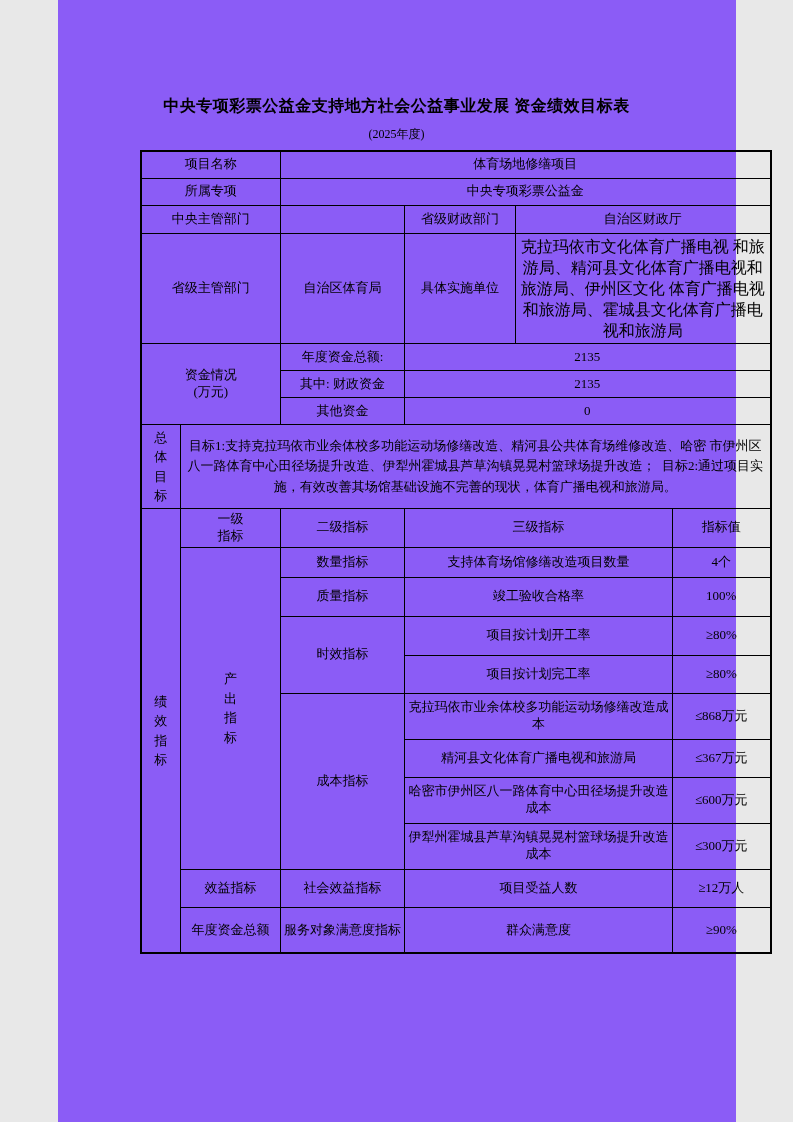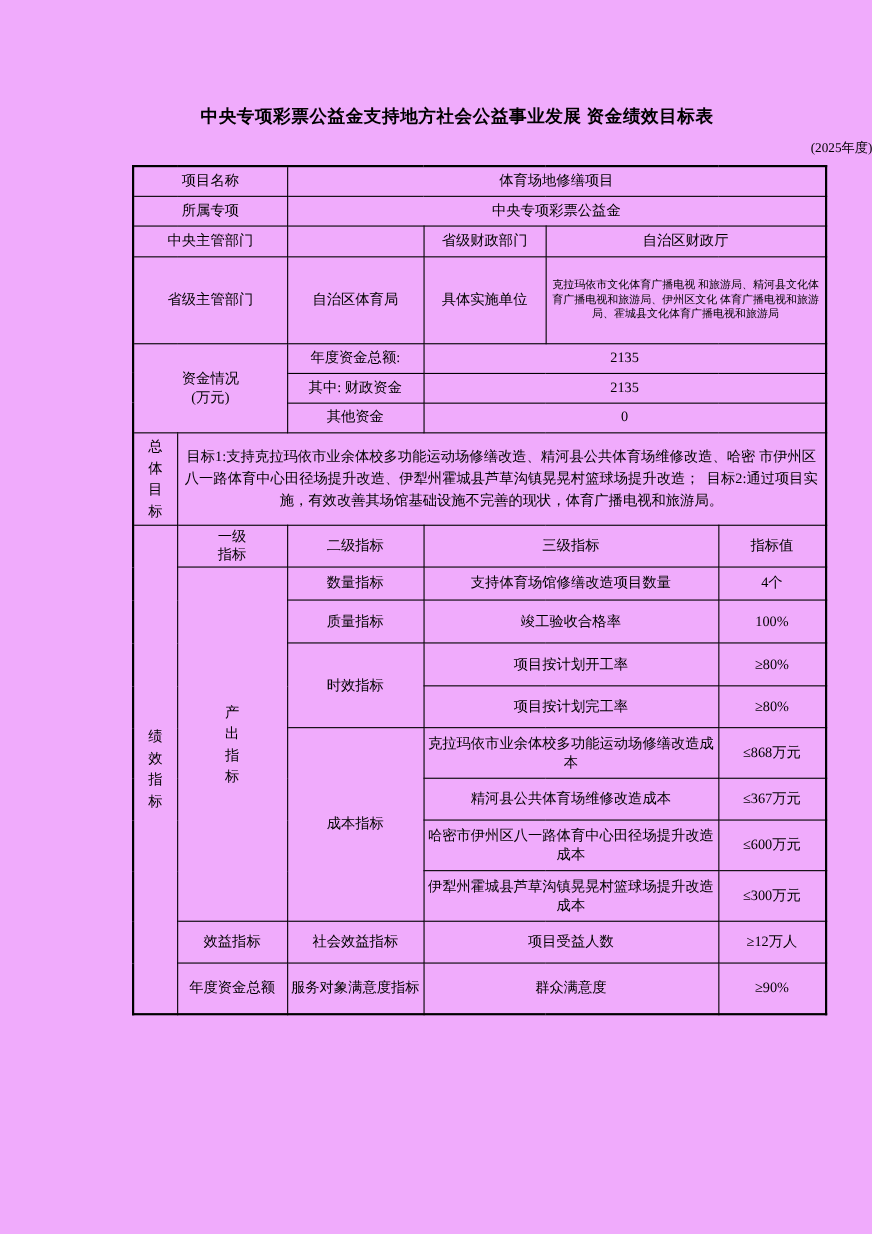--- a/index.html
+++ b/index.html
@@ -1,45 +1,44 @@
 <!DOCTYPE html>
 <html><head>
 <meta charset="utf-8">
 <style>
   html,body { margin:0; padding:0; background:#e8e8e8; }
   .page {
-    width:793px; height:1122px; margin:0 auto; background:#f0abfc;
+    width:678px; height:1122px; margin:0 auto; background:#8b5cf6;
     position:relative; box-sizing:border-box;
     font-family:"Liberation Serif","DejaVu Serif",serif;
     color:#000;
-    padding-left:38px;
   }
   .doc-title {
     padding-top:96px; text-align:center;
     font-size:16px; font-weight:bold; letter-spacing:0.5px;
   }
   .doc-subtitle {
-    margin-top:9px; text-align:right; font-size:12px;
+    margin-top:9px; text-align:center; font-size:12px;
   }
   table.main {
     border-collapse:collapse; table-layout:fixed;
     width:630px; margin:7px 0 3px 82px;
     border:2px solid #000;
     font-size:13px; line-height:1.3;
   }
   table.main td {
     border:1px solid #000; padding:2px 3px;
     vertical-align:middle; text-align:center;
     overflow:hidden; word-break:break-all;
   }
   td.left { text-align:left; }
   td.pre  { white-space:pre-line; }
   td.prewrap { white-space:pre-wrap; }
   td.goal { line-height:1.55; padding:4px 6px 4px 4px; }
-  td.small { font-size:10px; line-height:1.32; padding:2px 4px; }
+  td.small { font-size:16px; line-height:1.32; padding:2px 4px; }
   .vtext {
     display:inline-block; width:1em; word-break:break-all;
     line-height:1.5; text-align:right; vertical-align:middle;
   }
   .page-number {
     position:absolute; top:1029px; left:0; width:100%;
     text-align:center; font-size:12px;
     font-family:"Liberation Sans","DejaVu Sans",sans-serif;
   }
 </style>
@@ -137,21 +136,21 @@
       <td colspan="2" class="left">项目按计划完工率</td>
       <td>≥80%</td>
     </tr>
 
     <tr style="height:46px">
       <td rowspan="4">成本指标</td>
       <td colspan="2" class="left">克拉玛依市业余体校多功能运动场修缮改造成本</td>
       <td>≤868万元</td>
     </tr>
     <tr style="height:38px">
-      <td colspan="2" class="left">精河县公共体育场维修改造成本</td>
+      <td colspan="2" class="left">精河县文化体育广播电视和旅游局</td>
       <td>≤367万元</td>
     </tr>
     <tr style="height:46px">
       <td colspan="2" class="left">哈密市伊州区八一路体育中心田径场提升改造成本</td>
       <td>≤600万元</td>
     </tr>
     <tr style="height:46px">
       <td colspan="2" class="left">伊犁州霍城县芦草沟镇晃晃村篮球场提升改造成本</td>
       <td>≤300万元</td>
     </tr>

